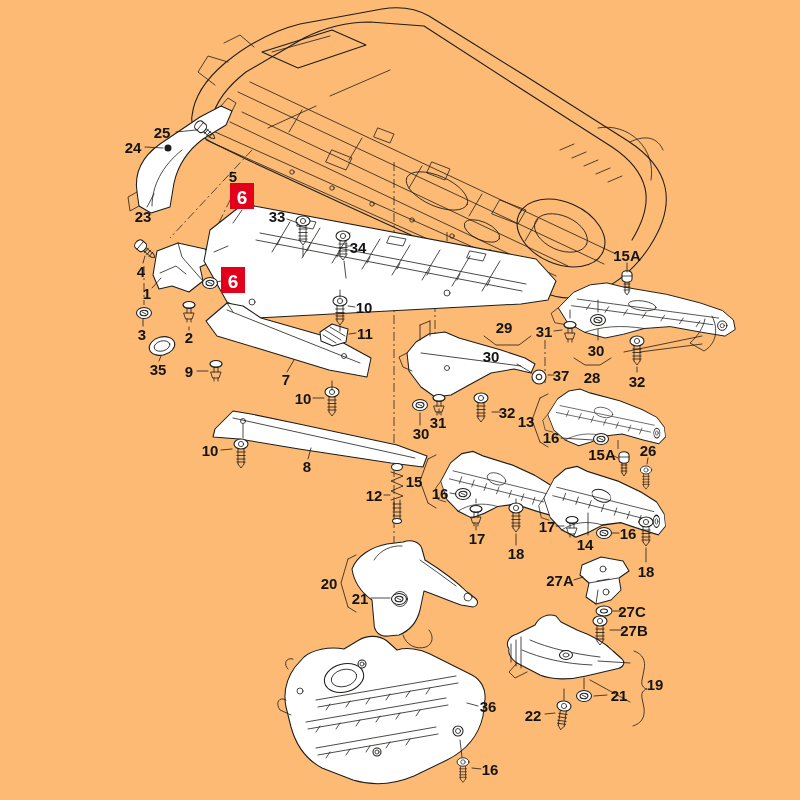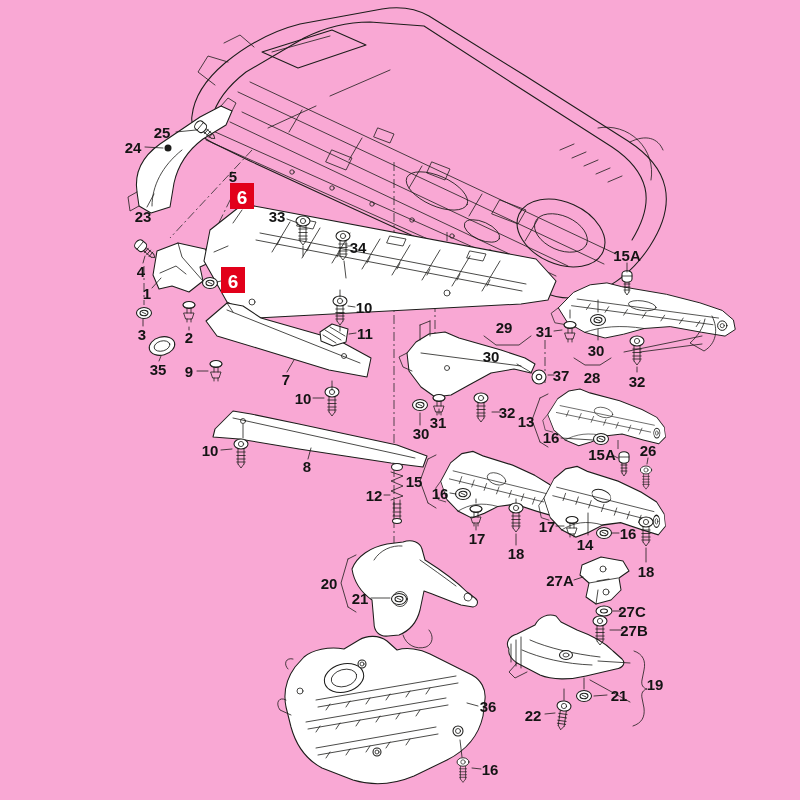--- a/index.html
+++ b/index.html
@@ -1,16 +1,16 @@
 <!DOCTYPE html>
 <html><head>
 <meta charset="utf-8">
 <style>
   html,body{margin:0;padding:0;background:#fff;}
-  .stage{position:relative;width:800px;height:800px;background:#f9a8d4;overflow:hidden;
+  .stage{position:relative;width:800px;height:800px;background:#fdba74;overflow:hidden;
          font-family:"Liberation Sans",sans-serif;}
   svg{position:absolute;left:0;top:0;}
   .ln{fill:none;stroke:#1d1d1b;stroke-width:1.05;stroke-linecap:round;stroke-linejoin:round;}
   .lnf{fill:#ffffff;stroke:#1d1d1b;stroke-width:1.05;stroke-linecap:round;stroke-linejoin:round;}
   .thin{fill:none;stroke:#1d1d1b;stroke-width:0.8;stroke-linecap:round;}
   .dash{fill:none;stroke:#2a2a2a;stroke-width:0.8;stroke-dasharray:9 3 2 3;}
   .lbl{font-family:"Liberation Sans",sans-serif;font-size:15px;font-weight:600;fill:#141414;}
   .badge-text{font-family:"Liberation Sans",sans-serif;font-size:19px;font-weight:700;}
 </style>
 </head>

